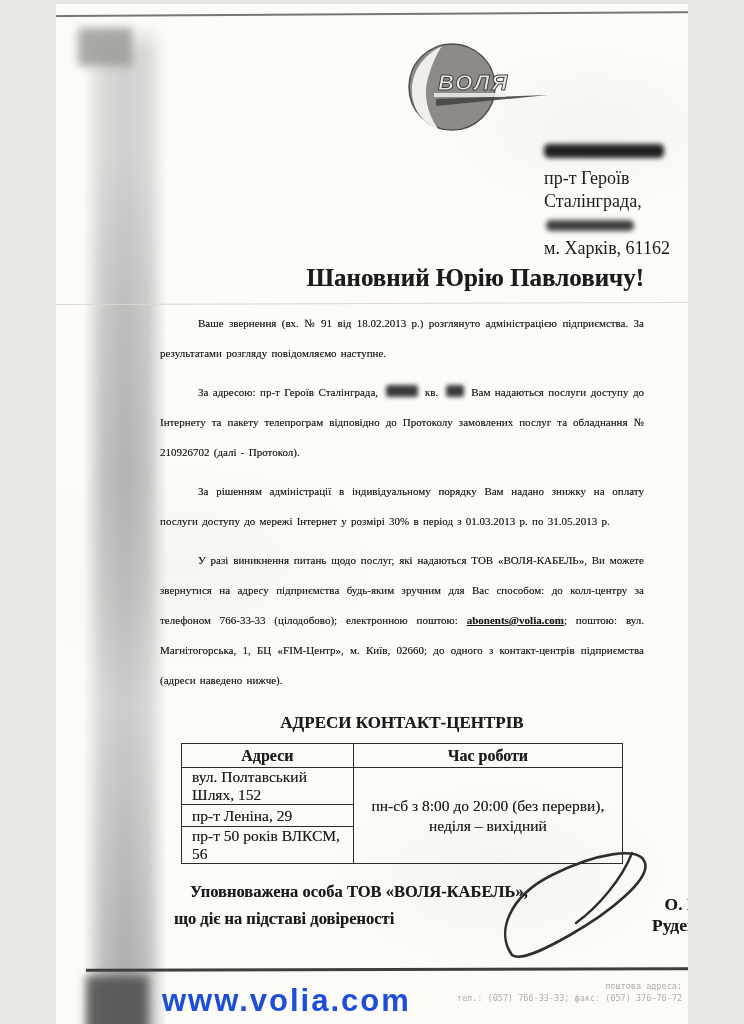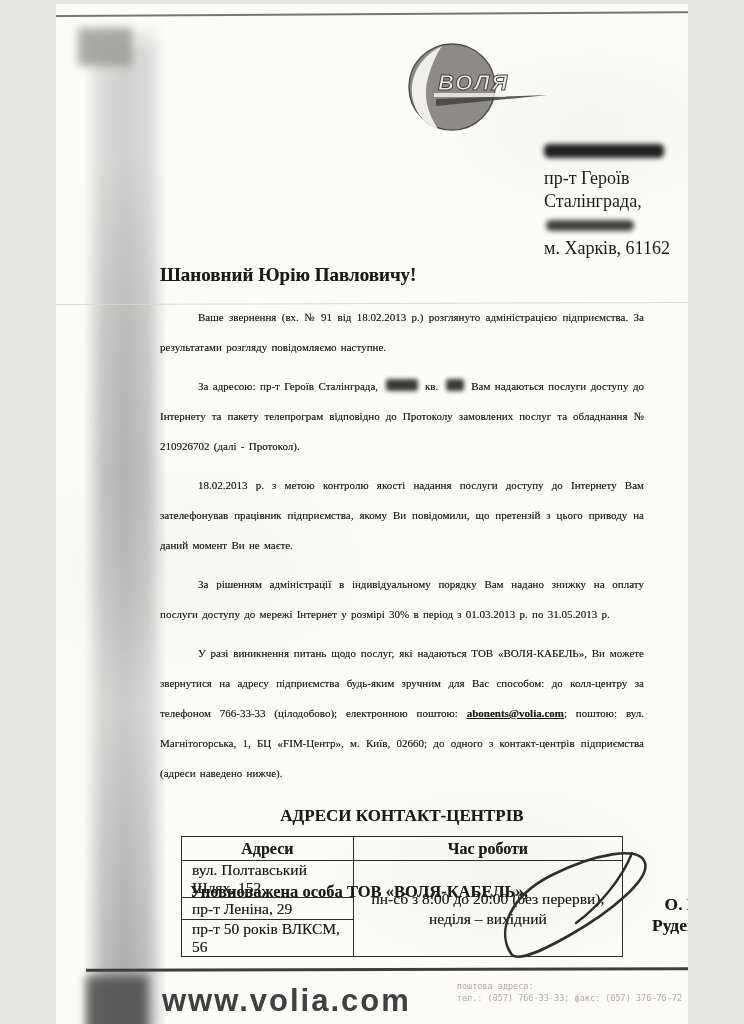--- a/index.html
+++ b/index.html
@@ -38,21 +38,21 @@
   
   .ref{position:absolute;left:104px;top:120px;font-size:20px;line-height:26px;font-weight:bold;}
   .ref-in{font-weight:normal;font-size:19px;margin-top:20px;}
   .recipient{position:absolute;left:488px;top:138px;font-size:18px;line-height:23px;}
   .blob{background:#202020;border-radius:5px;filter:blur(2.6px);}
   .blob-name{width:120px;height:14px;margin:2px 0 9px 0;}
   .blob-line{width:88px;height:11px;margin:7px 0 6px 2px;background:#2c2c2c;opacity:.9;}
   
   .body{position:absolute;left:104px;right:44px;top:260px;
     text-shadow:0 0 .5px rgba(25,25,25,.55);}
-  .greeting{text-align:left;font-weight:bold;font-size:19px;margin:0 0 16px 0;}
+  .greeting{text-align:right;font-weight:bold;font-size:25px;margin:0 0 16px 0;}
   .body p{text-align:justify;text-indent:38px;font-size:11px;line-height:30px;
     margin:0 0 9px 0;word-spacing:1.5px;}
   .redact{display:inline-block;width:32px;height:12px;background:#3a3a3a;
     border-radius:3px;filter:blur(2px);vertical-align:-1px;margin:0 3px;}
   .redact.small{width:18px;}
   .email{font-weight:bold;text-decoration:underline;}
   
   .table-title{text-align:center;font-weight:bold;font-size:17px;margin:18px 0 10px 0;}
   table.contact{border-collapse:collapse;margin:0 auto;width:442px;font-size:15.5px;}
   table.contact th,table.contact td{border:1.7px solid #2b2b2b;padding:0 10px;height:21px;}
@@ -63,22 +63,22 @@
     line-height:27px;text-shadow:0 0 .5px rgba(25,25,25,.55);}
   .sig-text .l1{padding-left:16px;}
   .sig-svg{position:absolute;left:438px;top:845px;}
   .sig-name{position:absolute;left:596px;top:890px;font-weight:bold;font-size:17.5px;
     text-shadow:0 0 .5px rgba(25,25,25,.55);text-align:center;}
   
   .footer-line{position:absolute;top:964px;left:30px;right:0;height:2.5px;
     background:#3e3e3e;transform:rotate(-0.15deg);filter:blur(.4px);}
   .footer-site{position:absolute;left:106px;top:979px;
     font-family:"Liberation Sans",sans-serif;font-weight:bold;font-size:31px;
-    letter-spacing:2px;color:#404040;filter:blur(.7px);}
-  .footer-right{position:absolute;right:6px;top:977px;
+    letter-spacing:2px;color:#1d4ed8;filter:blur(.7px);}
+  .footer-right{position:absolute;right:6px;top:977px;text-align:right;
     font-family:"DejaVu Sans Mono",monospace;font-size:8.5px;line-height:11.5px;
     color:#b2aba2;filter:blur(.4px);}
 </style>
 </head>
 <body>
 
 <div class="page">
 
   <div class="top-edge-line"></div>
   <div class="scan-band"></div>
@@ -106,21 +106,20 @@
     <div class="greeting">Шановний Юрію Павловичу!</div>
 
     <p><span>Ваше звернення (вх. № 91 від 18.02.2013 р.) розглянуто адміністрацією підприємства. За результатами розгляду повідомляємо наступне.</span></p>
 
     <p><span>За адресою: пр-т Героїв Сталінграда,</span>
       <span class="redact"></span>
       <span>кв.</span>
       <span class="redact small"></span>
       <span>Вам надаються послуги доступу до Інтернету та пакету телепрограм відповідно до Протоколу замовлених послуг та обладнання № 210926702 (далі - Протокол).</span></p>
 
-    <p><span>18.02.2013 р. з метою контролю якості надання послуги доступу до Інтернету Вам зателефонував працівник підприємства, якому Ви повідомили, що претензій з цього приводу на даний момент Ви не маєте.</span></p>
 
     <p><span>За рішенням адміністрації в індивідуальному порядку Вам надано знижку на оплату послуги доступу до мережі Інтернет у розмірі 30% в період з 01.03.2013 р. по 31.05.2013 р.</span></p>
 
     <p><span>У разі виникнення питань щодо послуг, які надаються ТОВ «ВОЛЯ-КАБЕЛЬ», Ви можете звернутися на адресу підприємства будь-яким зручним для Вас способом: до колл-центру за телефоном 766-33-33 (цілодобово); електронною поштою:</span>
       <span class="email">abonents@volia.com</span><span>; поштою: вул. Магнітогорська, 1, БЦ «FIM-Центр», м. Київ, 02660; до одного з контакт-центрів підприємства (адреси наведено нижче).</span></p>
 
     <div class="table-title">АДРЕСИ КОНТАКТ-ЦЕНТРІВ</div>
 
     <table class="contact">
       <tbody>
@@ -137,20 +136,21 @@
       </tr>
       <tr>
         <td>пр-т 50 років ВЛКСМ, 56</td>
       </tr>
     </tbody>
       </table>
   </div>
 
   <div class="sig-text">
     <div class="l1">Уповноважена особа ТОВ «ВОЛЯ-КАБЕЛЬ»,</div>
+    <div>що діє на підставі довіреності</div>
   </div>
 
   <svg class="sig-svg" width="214" height="122" viewBox="0 0 214 122">
     <path d="M 18 106 C 2 84 14 48 58 26 C 100 5 146 -4 151 14 C 156 30 118 62 76 86 C 48 102 26 112 18 106 Z" fill="none" stroke="#2e2e2e" stroke-width="2.6" stroke-linecap="round"></path>
     <path d="M 138 4 C 128 30 104 58 82 74" fill="none" stroke="#2e2e2e" stroke-width="2.4" stroke-linecap="round"></path>
   </svg>
 
   <div class="sig-name">О. В. Руденко</div>
 
   <div class="footer-line"></div>

